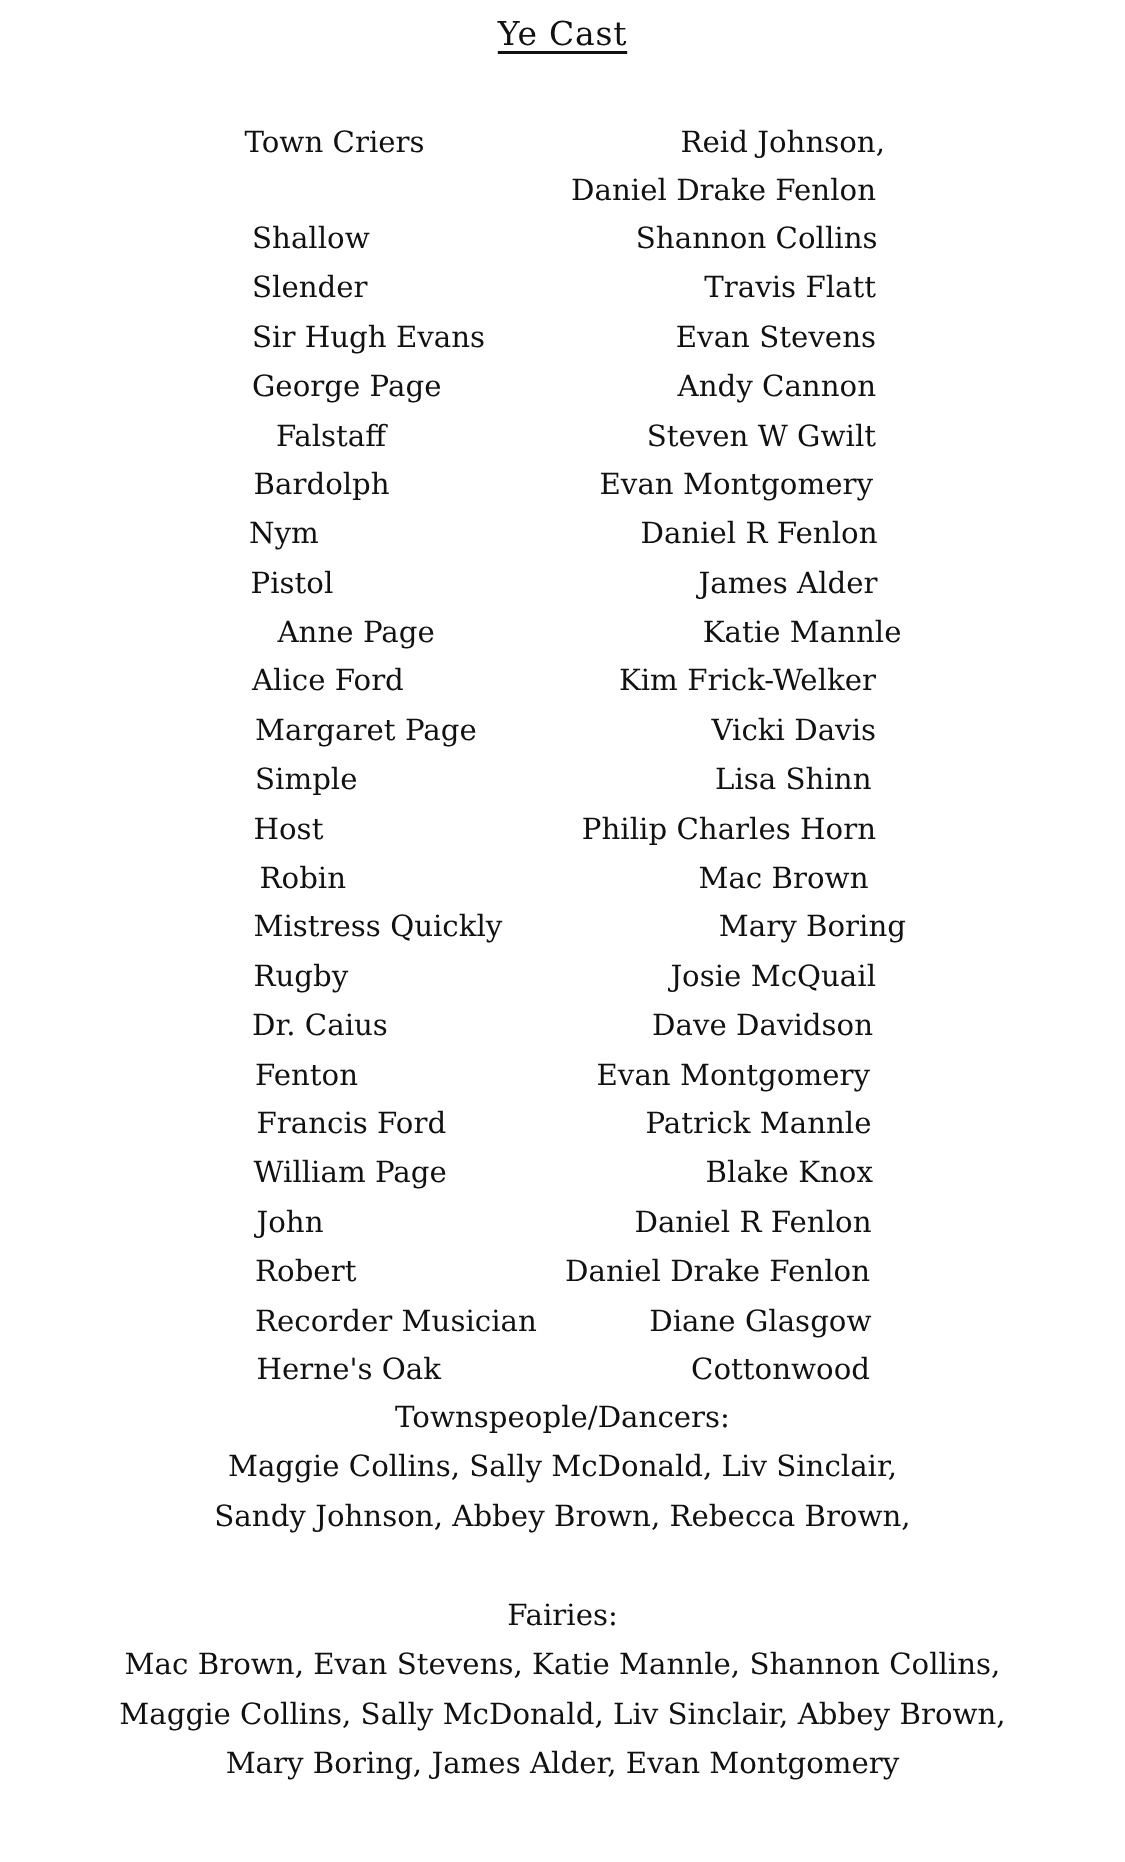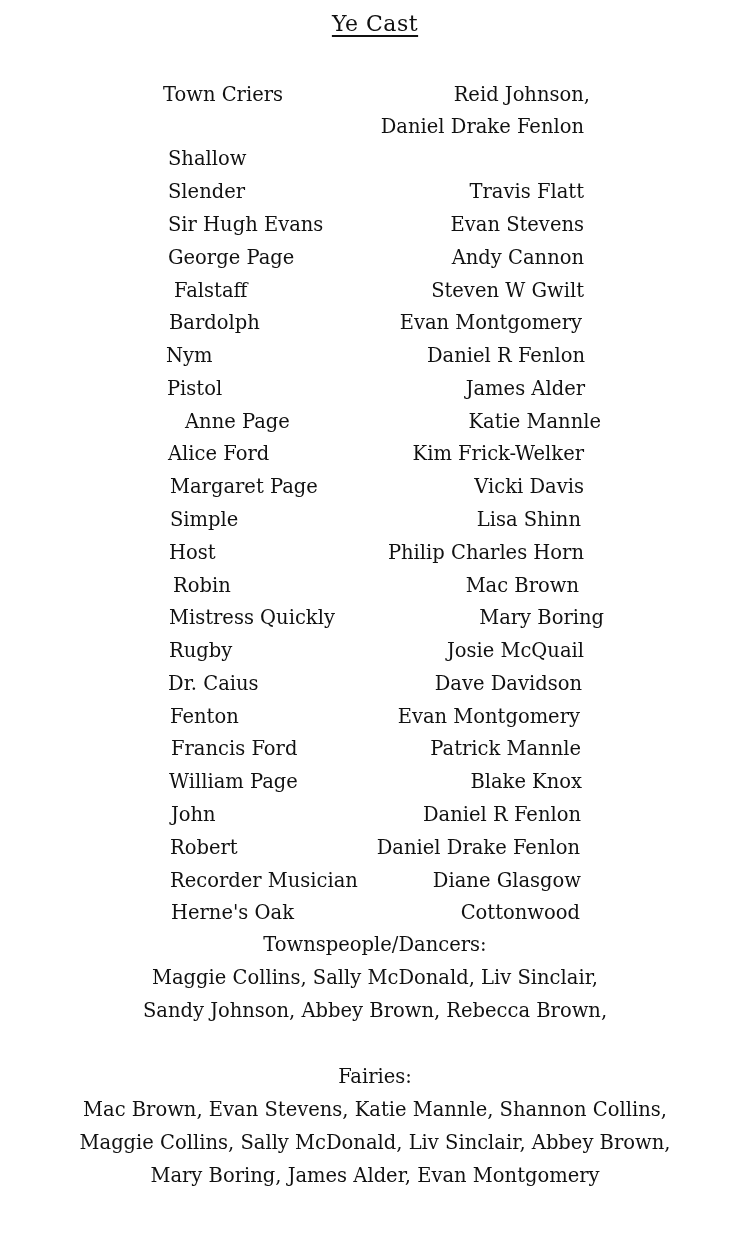--- a/index.html
+++ b/index.html
@@ -81,35 +81,36 @@
     <div class="row" style="top: 80px;">
       <span class="role" style="left: 163px;">Town Criers</span>
       <span class="actor" style="right: 160px;">Reid Johnson,</span>
     </div>
     <div class="row" style="top: 112px;">
       <span class="role" style="left: 168px;"></span>
       <span class="actor" style="right: 166px;">Daniel Drake Fenlon</span>
     </div>
     <div class="row" style="top: 144px;">
       <span class="role" style="left: 168px;">Shallow</span>
+      <span class="actor" style="right: 165px;">Shannon Collins</span>
     </div>
     <div class="row" style="top: 177px;">
       <span class="role" style="left: 168px;">Slender</span>
       <span class="actor" style="right: 166px;">Travis Flatt</span>
     </div>
     <div class="row" style="top: 210px;">
       <span class="role" style="left: 168px;">Sir Hugh Evans</span>
       <span class="actor" style="right: 166px;">Evan Stevens</span>
     </div>
     <div class="row" style="top: 243px;">
       <span class="role" style="left: 168px;">George Page</span>
       <span class="actor" style="right: 166px;">Andy Cannon</span>
     </div>
     <div class="row" style="top: 276px;">
-      <span class="role" style="left: 174px;">Falstaff</span>
+      <span class="role" style="left: 184px;">Falstaff</span>
       <span class="actor" style="right: 166px;">Steven W Gwilt</span>
     </div>
     <div class="row" style="top: 308px;">
       <span class="role" style="left: 169px;">Bardolph</span>
       <span class="actor" style="right: 168px;">Evan Montgomery</span>
     </div>
     <div class="row" style="top: 341px;">
       <span class="role" style="left: 166px;">Nym</span>
       <span class="actor" style="right: 165px;">Daniel R Fenlon</span>
     </div>

